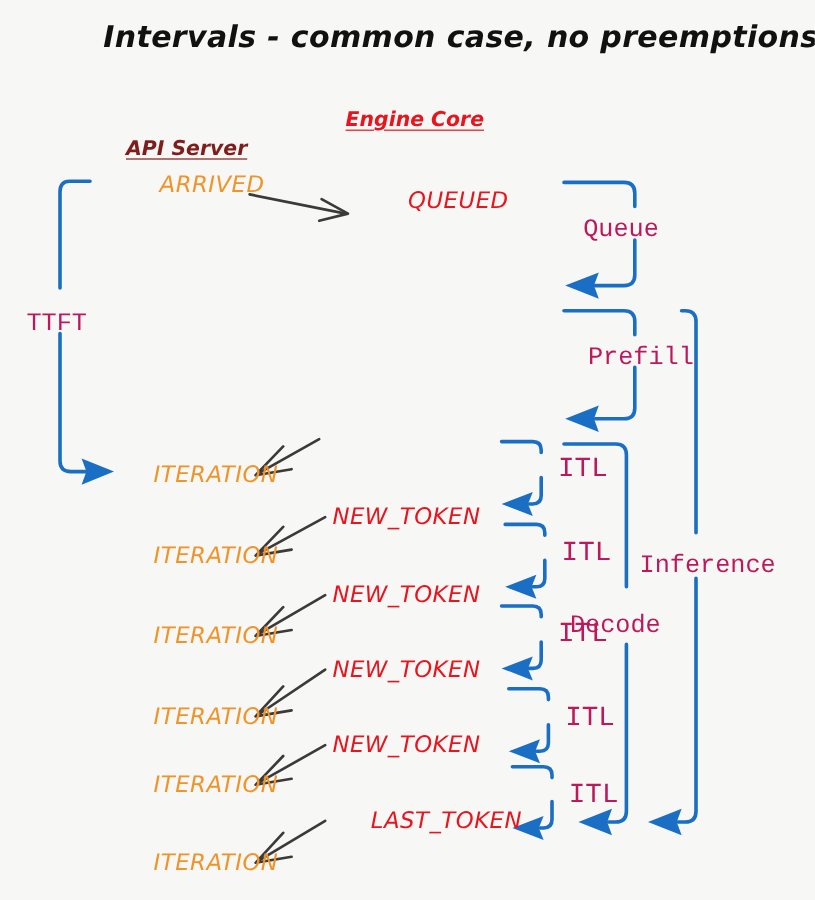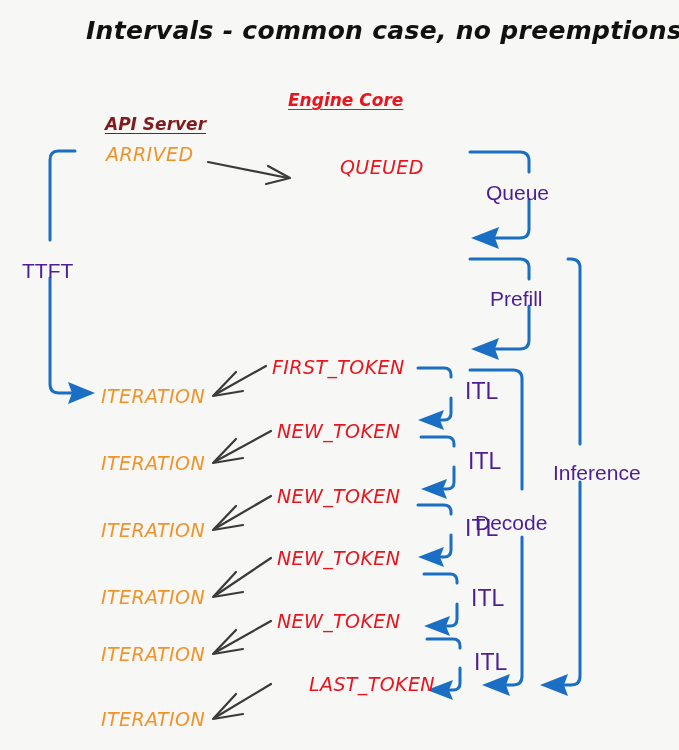--- a/index.html
+++ b/index.html
@@ -50,27 +50,27 @@
   .col-head.api { color: #7f1d1d; margin-top: 24px; }
   .col-head.engine { color: #e8141e; }
 
   .state {
     font-family: "DejaVu Sans", sans-serif;
     font-style: italic;
     font-size: 19px;
     font-weight: normal;
     letter-spacing: 0.4px;
   }
-  .state.orange { color: #f0942a; }
+  .state.orange { color: #f0942a; margin-left: 27px; }
   .state.red    { color: #e8141e; }
 
   .blue-lbl {
-    font-family: Liberation Sans, sans-serif;
+    font-family: Liberation Mono, monospace;
     font-size: 21px;
-    color: #4c1d95;
+    color: #be185d;
     font-style: normal;
     letter-spacing: 0px;
   }
   .blue-lbl.small {
     font-size: 23px;
     margin-left: 37px;
   }
 </style>
 </head>
 <body>
@@ -167,39 +167,38 @@
   </svg>
 
   <div class="lbl title" style="left:86px; top:18px;">Intervals - common case, no preemptions</div>
 
   <div class="lbl col-head api" style="left:105px; top:92px;">API Server</div>
   <div class="lbl col-head engine" style="left:288px; top:92px;">Engine Core</div>
 
   <div class="lbl state orange" style="left:106px; top:145px;">ARRIVED</div>
   <div class="lbl state red" style="left:296px; top:158px;margin-left:44px;">QUEUED</div>
 
-  <div class="lbl state red" style="left:272px; top:358px;">FIRST_TOKEN</div>
   <div class="lbl state red" style="left:277px; top:422px;">NEW_TOKEN</div>
   <div class="lbl state red" style="left:277px; top:487px;">NEW_TOKEN</div>
   <div class="lbl state red" style="left:277px; top:549px;">NEW_TOKEN</div>
   <div class="lbl state red" style="left:277px; top:612px;">NEW_TOKEN</div>
   <div class="lbl state red" style="left:277px; top:675px;margin-left:32px;">LAST_TOKEN</div>
 
   <div class="lbl state orange" style="left:101px; top:387px;">ITERATION</div>
   <div class="lbl state orange" style="left:101px; top:454px;">ITERATION</div>
   <div class="lbl state orange" style="left:101px; top:521px;">ITERATION</div>
   <div class="lbl state orange" style="left:101px; top:588px;">ITERATION</div>
   <div class="lbl state orange" style="left:101px; top:645px;">ITERATION</div>
   <div class="lbl state orange" style="left:101px; top:710px;">ITERATION</div>
 
   <div class="lbl blue-lbl" style="left:22px; top:260px;">TTFT</div>
   <div class="lbl blue-lbl" style="left:486px; top:182px;">Queue</div>
   <div class="lbl blue-lbl" style="left:490px; top:288px;">Prefill</div>
   <div class="lbl blue-lbl" style="left:475px; top:512px;">Decode</div>
-  <div class="lbl blue-lbl" style="left:533px; top:462px;margin-left:20px;">Inference</div>
+  <div class="lbl blue-lbl" style="left:533px; top:462px;">Inference</div>
 
   <div class="lbl blue-lbl small" style="left:428px; top:380px;">ITL</div>
   <div class="lbl blue-lbl small" style="left:431px; top:450px;">ITL</div>
   <div class="lbl blue-lbl small" style="left:428px; top:517px;">ITL</div>
   <div class="lbl blue-lbl small" style="left:434px; top:587px;">ITL</div>
   <div class="lbl blue-lbl small" style="left:437px; top:651px;">ITL</div>
 
 </div>
 
 </body></html>

